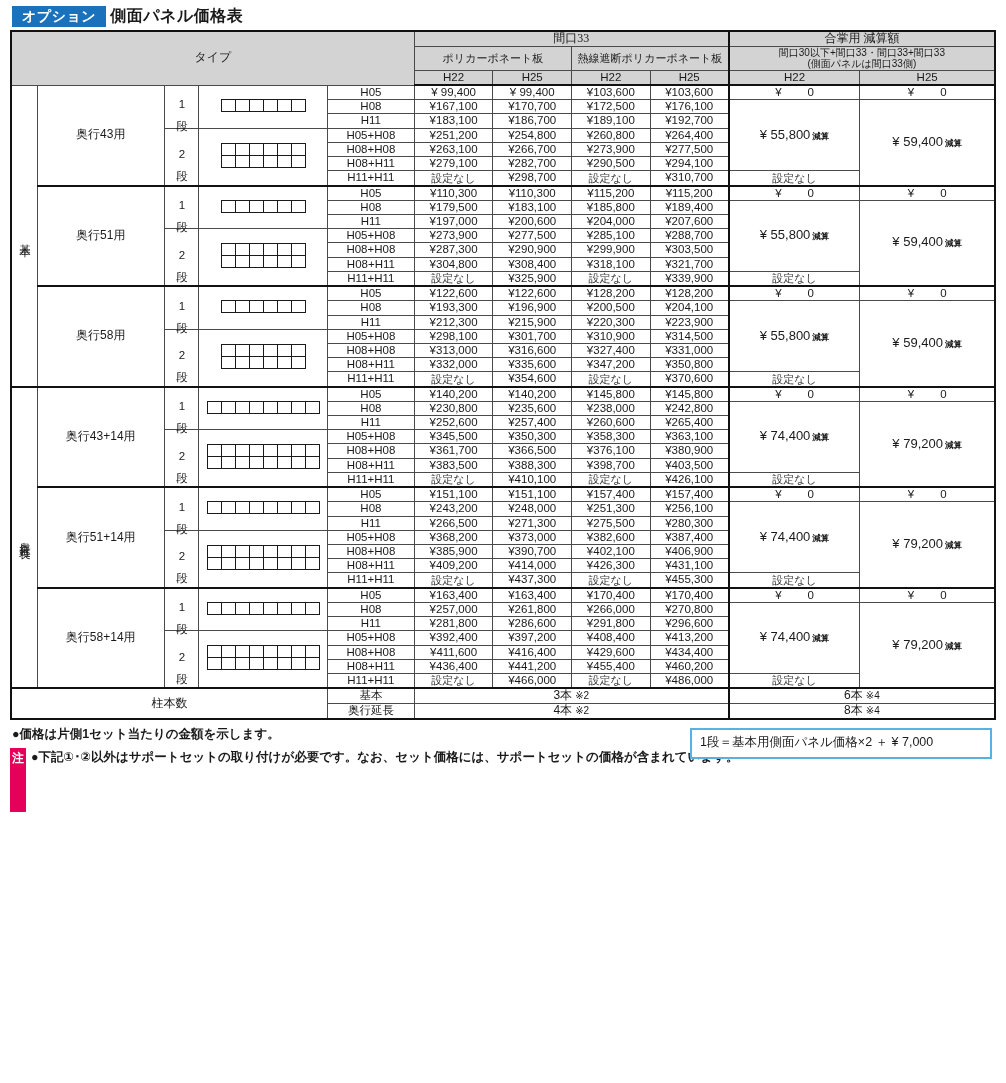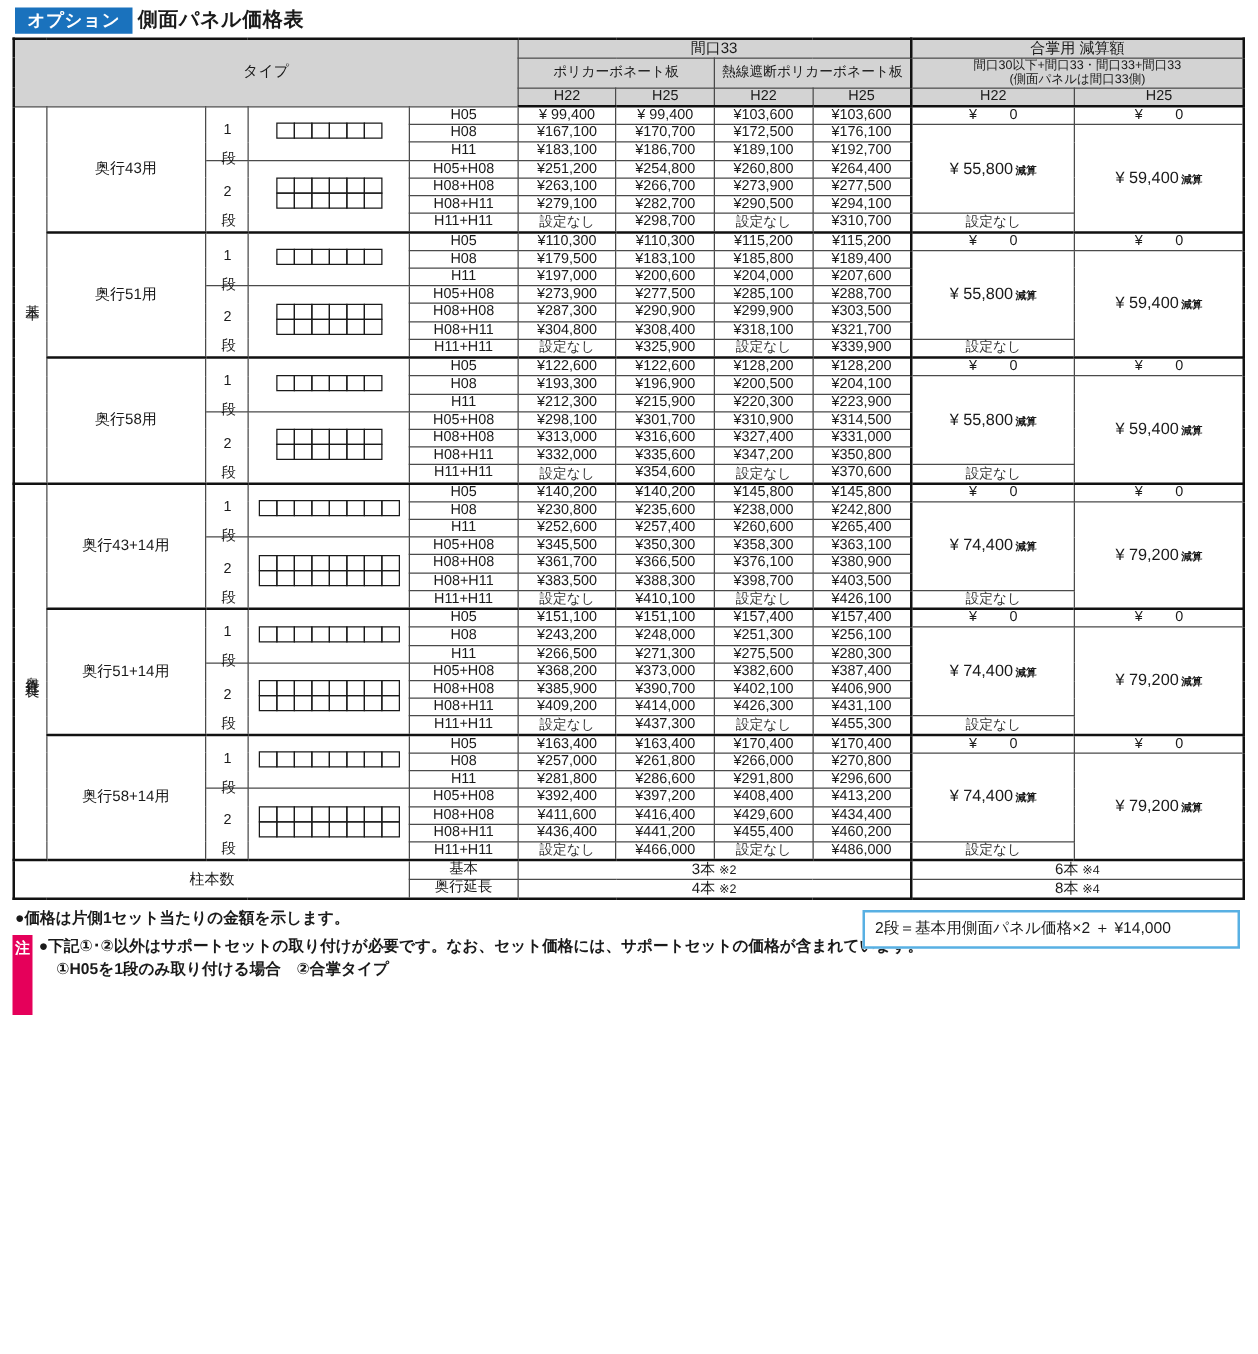--- a/index.html
+++ b/index.html
@@ -44,21 +44,21 @@
     color: #1a1a1a;
   }
   table.main td, table.main th {
     border: 1px solid #4a4a4a;
     padding: 0;
     text-align: center;
     vertical-align: middle;
     font-weight: normal;
     line-height: 1.15;
   }
-  .outer-top { border-top: 2px solid #111 !important; }
+  .outer-top { border-top: 2px solid #111 !important; font-family: Liberation Serif, serif; }
   .outer-left { border-left: 2px solid #111 !important; }
   .outer-right { border-right: 2px solid #111 !important; }
   .outer-bottom { border-bottom: 2px solid #111 !important; }
   .thick-b { border-bottom: 2px solid #111 !important; }
   .thick-r { border-right: 2px solid #111 !important; }
 
   thead td { background: #d3d3d3; font-weight: bold; }
   .hdr-type { font-size: 12px; font-weight: bold; }
   .hdr-group { font-size: 12px; font-weight: bold; }
   .hdr-sub { font-size: 11px; font-weight: bold; margin-top: 32px; }
@@ -714,19 +714,18 @@
       </tbody>
   </table>
 </div>
 
 <div class="foot">
   <div class="lead">●価格は片側1セット当たりの金額を示します。</div>
   <div class="notes-block">
     <div class="note-mark">注</div>
     <div class="note-lines">
       <div>●下記①･②以外はサポートセットの取り付けが必要です。なお、セット価格には、サポートセットの価格が含まれています。</div>
-      <div class="sub">①H05を1段のみ取り付ける場合　②合掌タイプ</div>
     </div>
   </div>
   <div class="calcbox">
-    <div class="cb-line">2段＝基本用側面パネル価格×2 ＋ ¥14,000</div>
+    <div class="cb-line">1段＝基本用側面パネル価格×2 ＋ ¥  7,000</div>
   </div>
 </div>
 
 </body></html>

